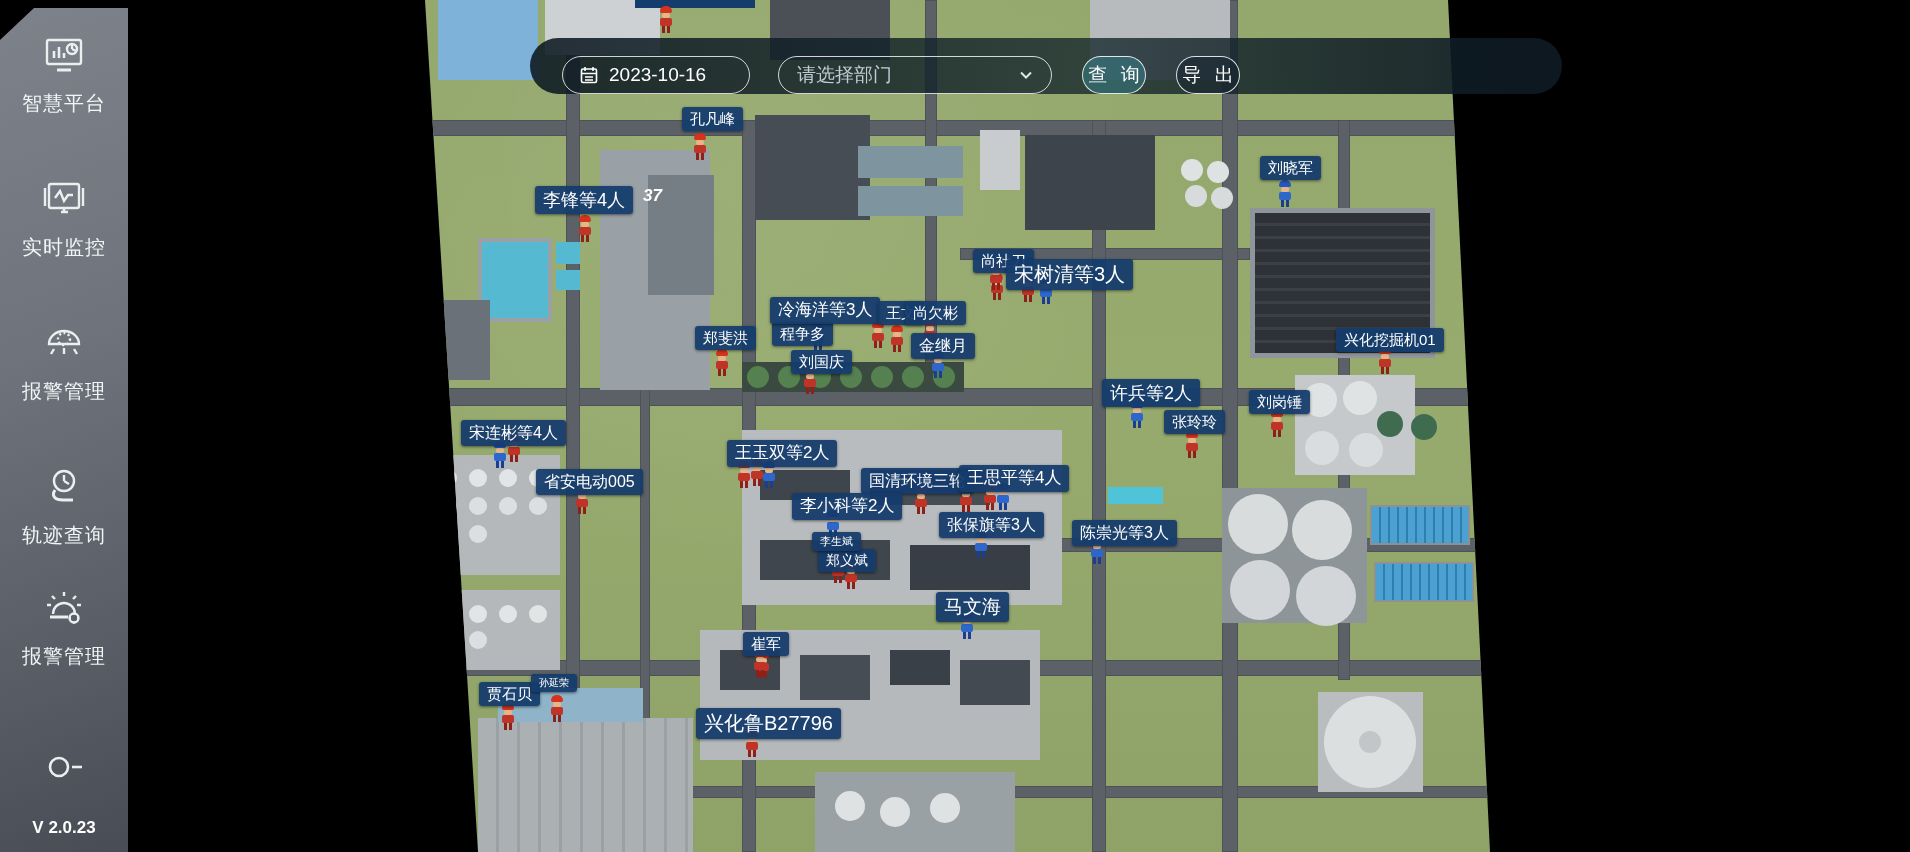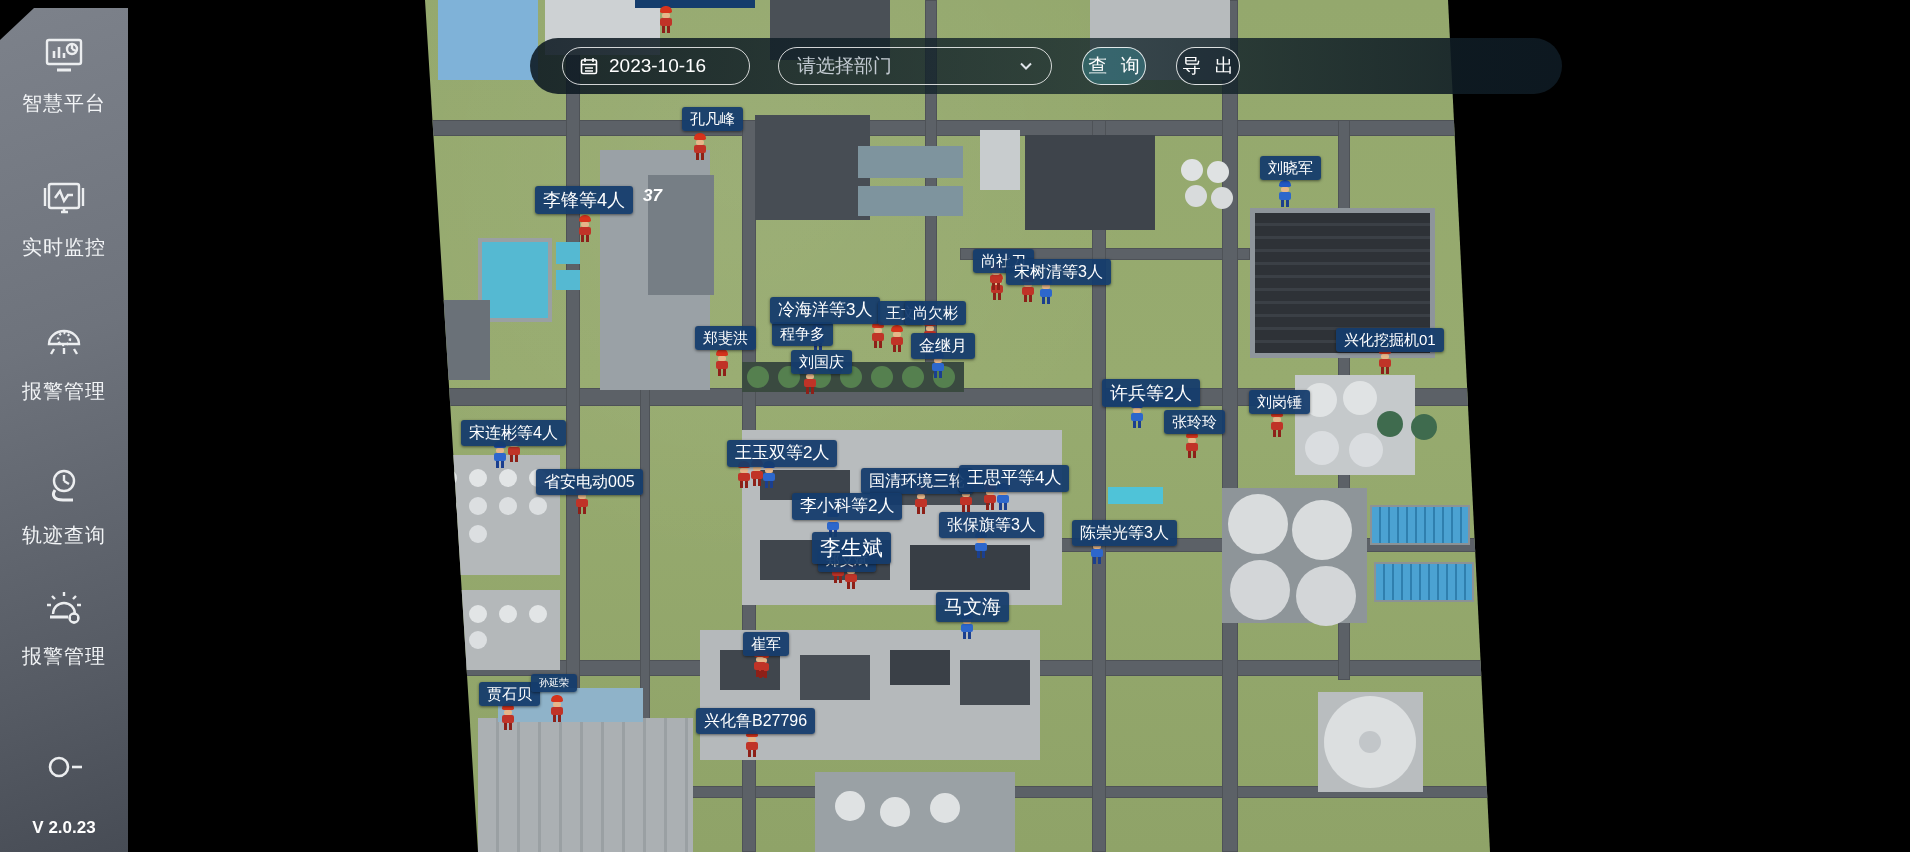--- a/index.html
+++ b/index.html
@@ -51,21 +51,21 @@
     background:linear-gradient(90deg,currentColor 0 3px,transparent 3px 5px,currentColor 5px 8px); }
   .worker.red  .helmet { background:#d6331c; } .worker.red .body { background:#c03327; }
   .worker.red  { color:#8d2018; }
   .worker.blue .helmet { background:#2257c4; } .worker.blue .body { background:#2d67cc; }
   .worker.blue { color:#1b3f8e; }
 
   
   #toolbar { position:absolute; left:530px; top:38px; width:1032px; height:56px; z-index:60;
     border-radius:28px;
     background:linear-gradient(90deg,rgba(12,24,33,.88) 0%,rgba(20,38,44,.78) 55%,rgba(14,26,35,.92) 100%);
-    display:flex; align-items:center; }
+    display:flex; align-items:flex-end; }
   .pill { height:38px; border:1px solid rgba(255,255,255,.8); border-radius:19px;
     display:flex; align-items:center; color:#fff; font-size:19px; cursor:pointer; }
   .pill svg { margin:0 10px 0 16px; flex:0 0 auto; }
   #date-pill { width:188px; margin-left:32px; }
   #time-pill { width:278px; margin-left:24px; }
   #dept-pill { width:274px; margin-left:28px; justify-content:space-between; }
   #dept-pill .ph { color:#c3cbd2; margin-left:18px; }
   #dept-pill svg { margin-right:16px; }
   .tbtn { height:38px; width:64px; border:1px solid rgba(255,255,255,.85); border-radius:19px;
     color:#fff; font-size:19px; display:flex; align-items:center; justify-content:center;
@@ -456,43 +456,43 @@
           <div class="legs"></div>
         </div>
         <div class="map-label" style="left: 772px; top: 322px; font-size: 15px;">程争多</div>
         <div class="map-label" style="left: 770px; top: 297px; font-size: 17px;">冷海洋等3人</div>
         <div class="map-label" style="left: 878px; top: 301px; font-size: 15px;">王文</div>
         <div class="map-label" style="left: 905px; top: 301px; font-size: 15px;">尚欠彬</div>
         <div class="map-label" style="left: 911px; top: 333px; font-size: 16px;">金继月</div>
         <div class="map-label" style="left: 791px; top: 350px; font-size: 15px;">刘国庆</div>
         <div class="map-label" style="left: 695px; top: 326px; font-size: 15px;">郑斐洪</div>
         <div class="map-label" style="left: 973px; top: 249px; font-size: 15px;">尚社刀</div>
-        <div class="map-label" style="left: 1006px; top: 259px; font-size: 16px;">宋树清等3人</div>
+        <div class="map-label" style="left: 1006px; top: 259px; font-size: 20px;">宋树清等3人</div>
         <div class="map-label" style="left: 682px; top: 107px; font-size: 15px;">孔凡峰</div>
         <div class="map-label" style="left: 535px; top: 186px; font-size: 18px;">李锋等4人</div>
         <div class="map-label" style="left: 1260px; top: 156px; font-size: 15px;">刘晓军</div>
         <div class="map-label" style="left: 1336px; top: 328px; font-size: 15px;">兴化挖掘机01</div>
         <div class="map-label" style="left: 1102px; top: 379px; font-size: 18px;">许兵等2人</div>
         <div class="map-label" style="left: 1249px; top: 390px; font-size: 15px;">刘岗锤</div>
         <div class="map-label" style="left: 1164px; top: 410px; font-size: 15px;">张玲玲</div>
         <div class="map-label" style="left: 461px; top: 420px; font-size: 16px;">宋连彬等4人</div>
         <div class="map-label" style="left: 536px; top: 469px; font-size: 16px;">省安电动005</div>
         <div class="map-label" style="left: 727px; top: 440px; font-size: 17px;">王玉双等2人</div>
         <div class="map-label" style="left: 861px; top: 468px; font-size: 16px;">国清环境三轮</div>
         <div class="map-label" style="left: 959px; top: 465px; font-size: 17px;">王思平等4人</div>
         <div class="map-label" style="left: 792px; top: 493px; font-size: 17px;">李小科等2人</div>
         <div class="map-label" style="left: 939px; top: 512px; font-size: 16px;">张保旗等3人</div>
         <div class="map-label" style="left: 818px; top: 549px; font-size: 14px;">郑义斌</div>
-        <div class="map-label" style="left: 812px; top: 532px; font-size: 21px;">李生斌</div>
+        <div class="map-label" style="left: 812px; top: 532px; font-size: 11px;">李生斌</div>
         <div class="map-label" style="left: 1056px; top: 520px; font-size: 16px; margin-left: 16px;">陈崇光等3人</div>
         <div class="map-label" style="left: 936px; top: 592px; font-size: 19px; font-family: Liberation Serif, serif;">马文海</div>
         <div class="map-label" style="left: 743px; top: 632px; font-size: 15px;">崔军</div>
         <div class="map-label" style="left: 479px; top: 682px; font-size: 15px;">贾石贝</div>
         <div class="map-label" style="left: 531px; top: 674px; font-size: 10px;">孙延荣</div>
-        <div class="map-label" style="left: 696px; top: 708px; font-size: 16px;">兴化鲁B27796</div>
+        <div class="map-label" style="left: 696px; top: 708px; font-size: 20px;">兴化鲁B27796</div>
         <div class="map-text" style="left: 643px; top: 186px; font-size: 17px; font-style: italic;">37</div>
       </div>
   </div>
 
   <nav id="sidebar">
     <div id="side-items">
         <div class="side-item" style="top: 34px;">
           <svg width="46" height="46" viewBox="0 0 46 46">
             <use href="#sym-platform-icon"></use>
           </svg>

